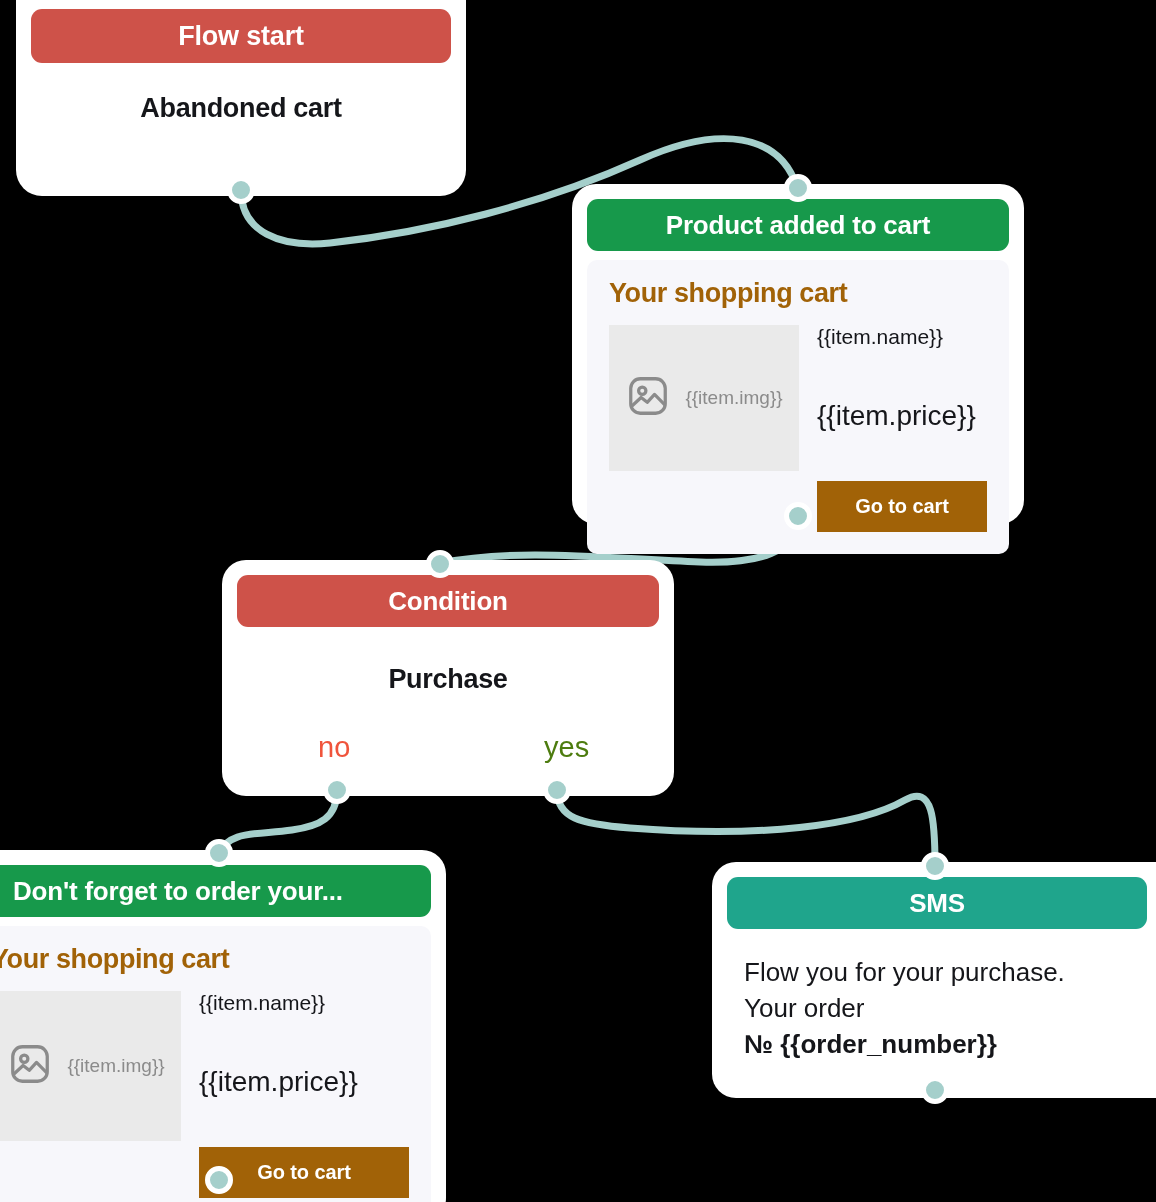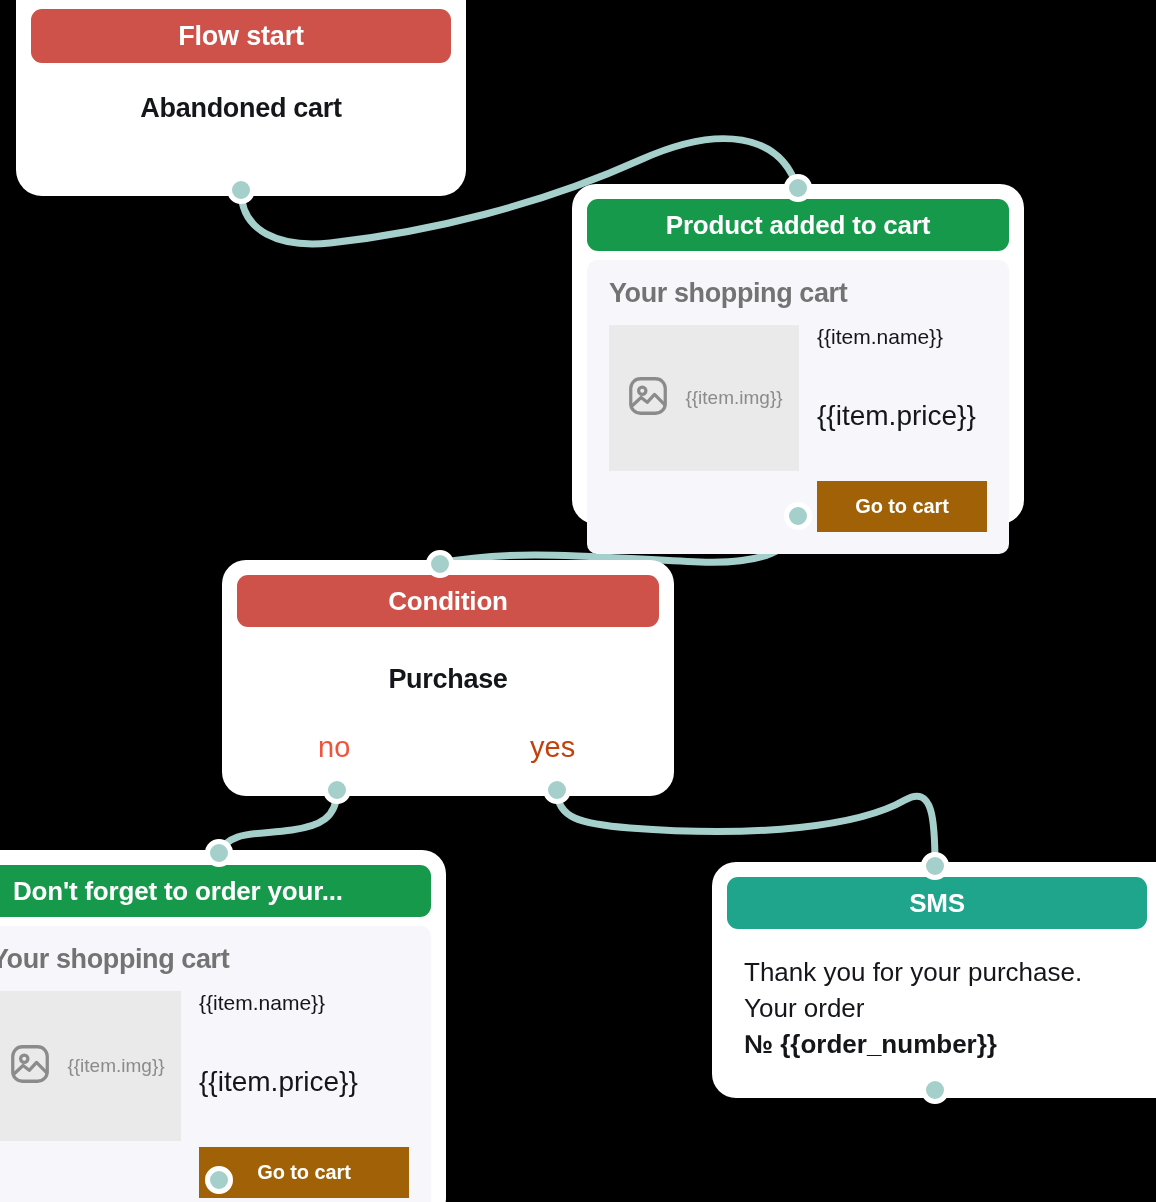--- a/index.html
+++ b/index.html
@@ -123,33 +123,33 @@
     right: 0;
     bottom: 26px;
     height: 34px;
   }
   .branch-label {
     position: absolute;
     font-size: 29px;
     line-height: 34px;
   }
   .branch-no   { left: 90px;  color: #f0543c; text-align: center; }
-  .branch-yes  { left: 302px; color: #c2410c; }
+  .branch-yes  { left: 316px; color: #4d7c0f; }
 
   
   .node-email .node-body {
     background: #f7f7fb;
     margin: 9px;
     border-radius: 10px;
     padding: 18px 22px 22px 22px;
   }
   .cart-heading {
     font-size: 27px;
     font-weight: bold;
-    color: #737373;
+    color: #a16207;
     letter-spacing: -0.4px;
     margin-bottom: 16px;
   }
   .cart-row {
     display: flex;
     align-items: stretch;
     gap: 18px;
   }
   .item-img {
     background: #eaeaea;
@@ -329,21 +329,21 @@
         </div>
       </div>
     </div>
   </div>
   <div class="port" style="left:205px; top:839px;"></div>
   <div class="port" style="left:205px; top:1166px;"></div>
 
   <div class="node" id="node-sms">
     <div class="node-header">SMS</div>
     <div class="sms-body">
-      <div>Thank you for your purchase.</div>
+      <div>Flow you for your purchase.</div>
       <div>Your order</div>
       <div class="sms-strong">№ {{order_number}}</div>
     </div>
   </div>
   <div class="port" style="left:921px; top:852px;"></div>
   <div class="port" style="left:921px; top:1076px;"></div>
 
 </div>
 
 </body></html>

